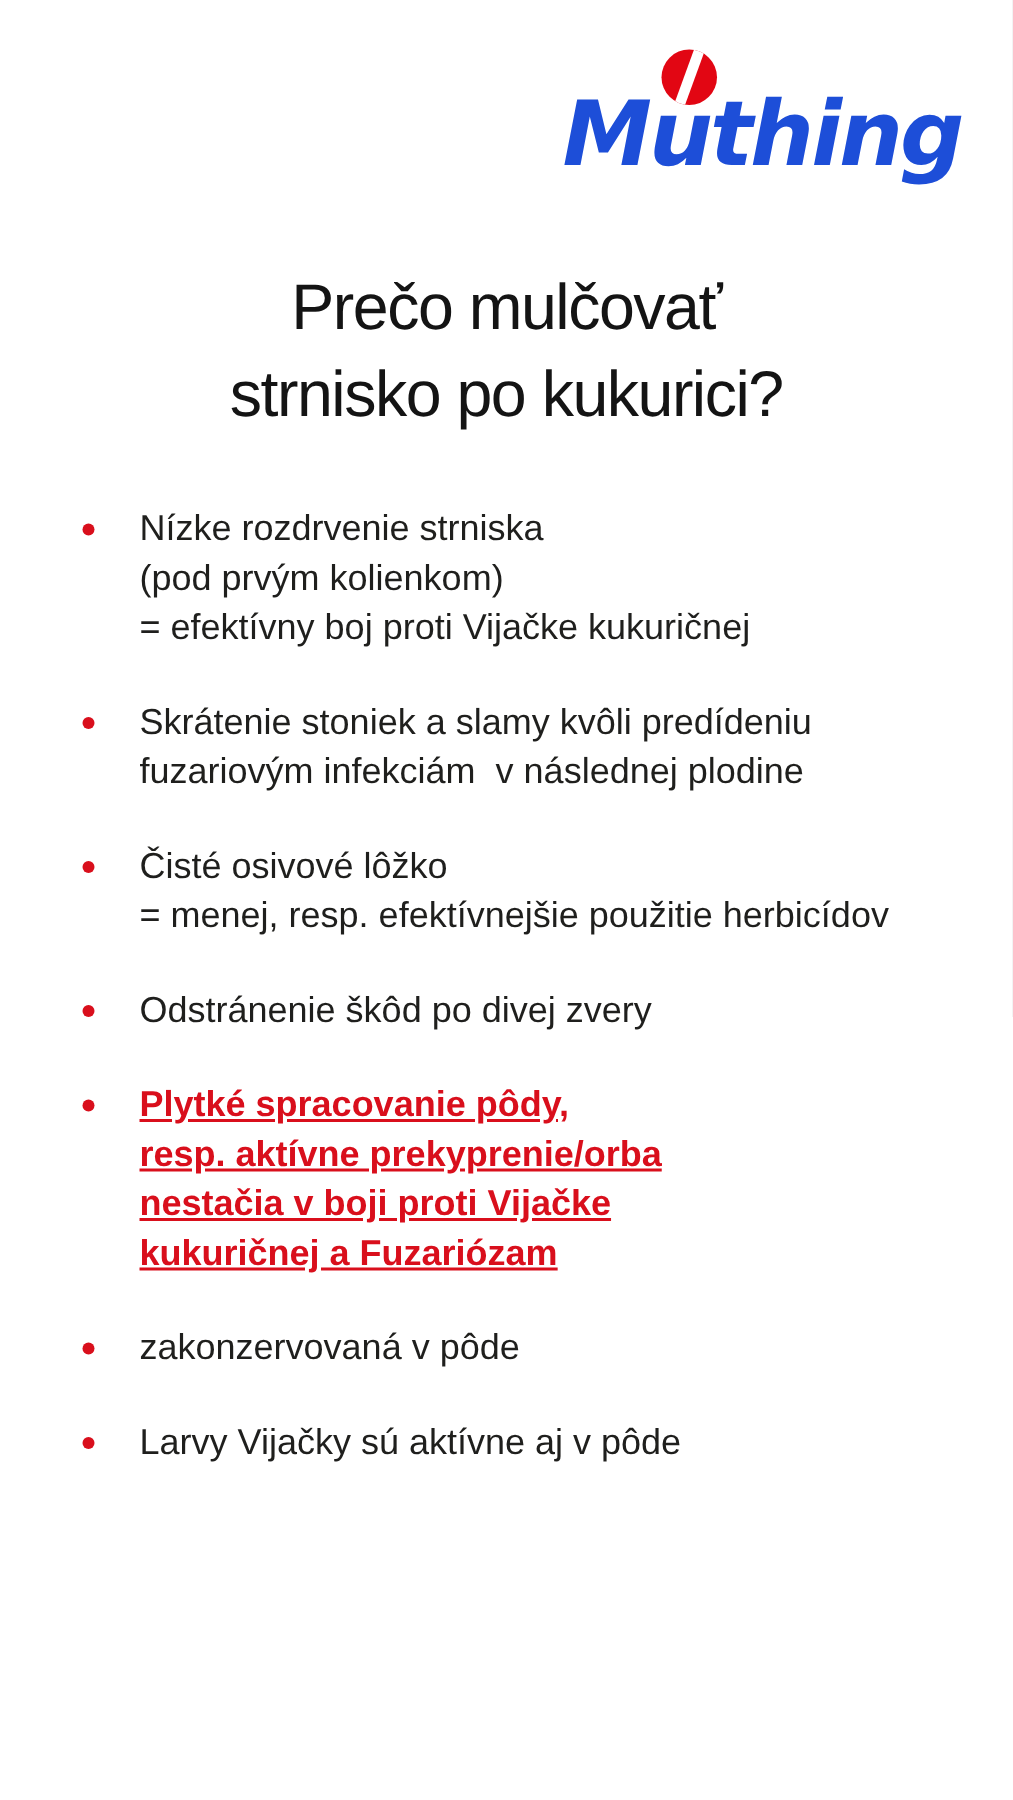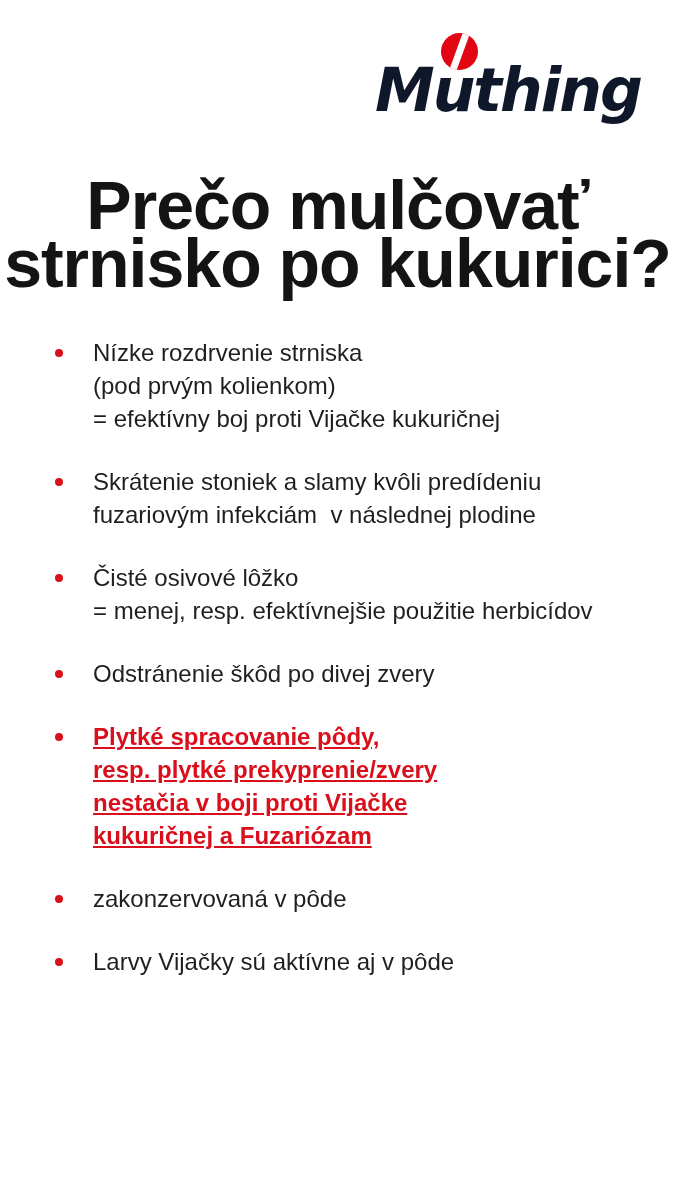--- a/index.html
+++ b/index.html
@@ -27,21 +27,21 @@
   }
   .logo-text{
     display:block;
     margin-top:22px;
     font-family:"DejaVu Sans","Liberation Sans",sans-serif;
     font-style:oblique;
     font-weight:700;
     font-size:60px;
     line-height:70px;
     letter-spacing:-2px;
-    color:#0f172a;
+    color:#1d4ed8;
     white-space:pre;
   }
   .logo-circle{
     position:absolute;
     left:66px;top:0;
     width:37px;height:37px;
     border-radius:50%;
     background:var(--logo-red);
     overflow:hidden;
     z-index:2;
@@ -51,22 +51,22 @@
     left:15px;top:-5px;
     width:7px;height:48px;
     background:#ffffff;
     transform:rotate(20deg);
   }
   
   .title{
     position:absolute;
     top:176px;left:0;right:0;
     text-align:center;
-    font-weight:700;
-    font-size:68px;
+    font-weight:400;
+    font-size:43px;
     line-height:58px;
     letter-spacing:-1px;
     color:var(--title-color);
   }
   .title-line{display:block;white-space:pre;}
   
   .bullets{
     position:absolute;
     top:336px;left:55px;right:10px;
     list-style:none;
@@ -140,21 +140,21 @@
     <span class="dot"></span>
     <div class="bullet-text">
           <div class="line">Odstránenie škôd po divej zvery</div>
         </div>
   </li>
 
   <li class="bullet emphasis">
     <span class="dot"></span>
     <div class="bullet-text">
           <div class="line">Plytké spracovanie pôdy,</div>
-          <div class="line">resp. plytké prekyprenie/zvery</div>
+          <div class="line">resp. aktívne prekyprenie/orba</div>
           <div class="line">nestačia v boji proti Vijačke</div>
           <div class="line">kukuričnej a Fuzariózam</div>
         </div>
   </li>
 
 
   <li class="bullet">
     <span class="dot"></span>
     <div class="bullet-text">
           <div class="line">zakonzervovaná v pôde</div>

